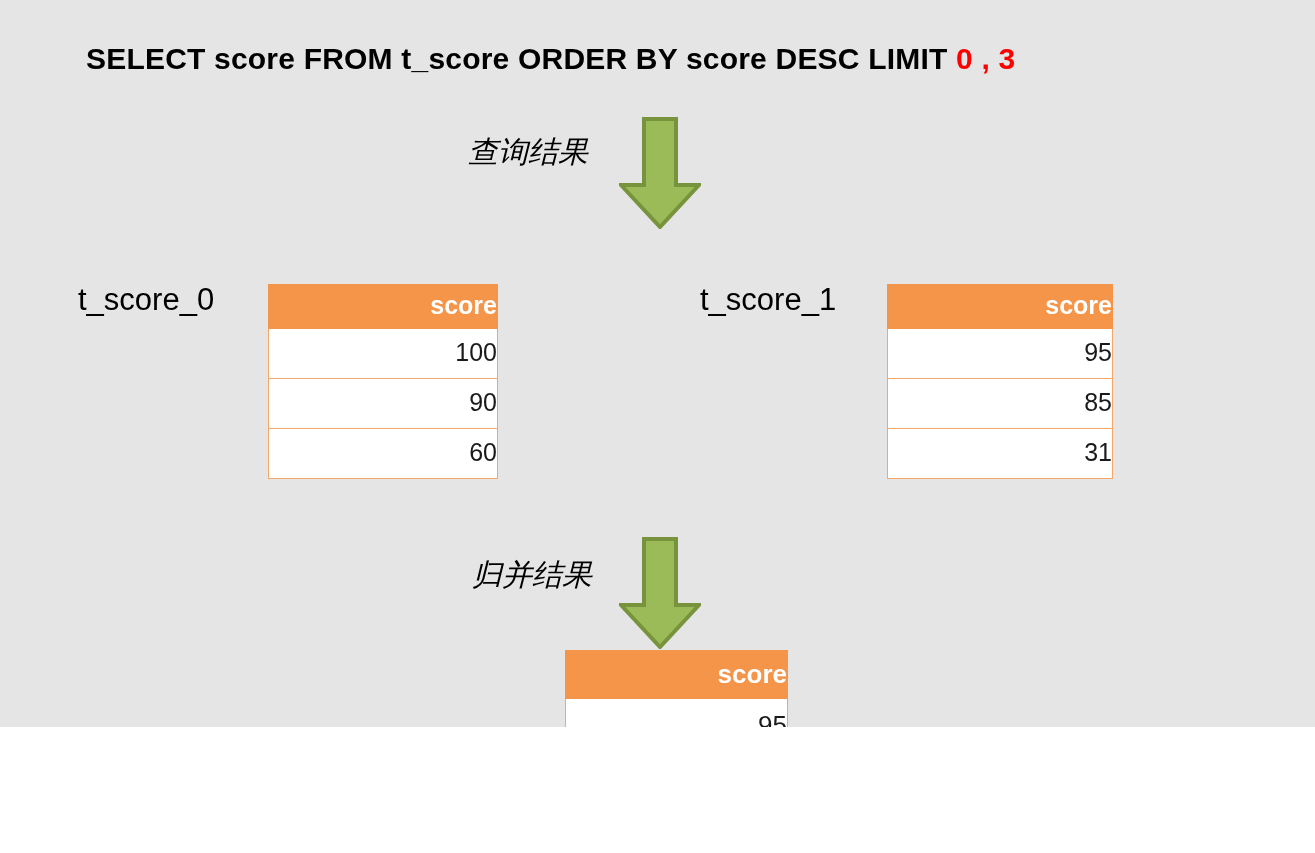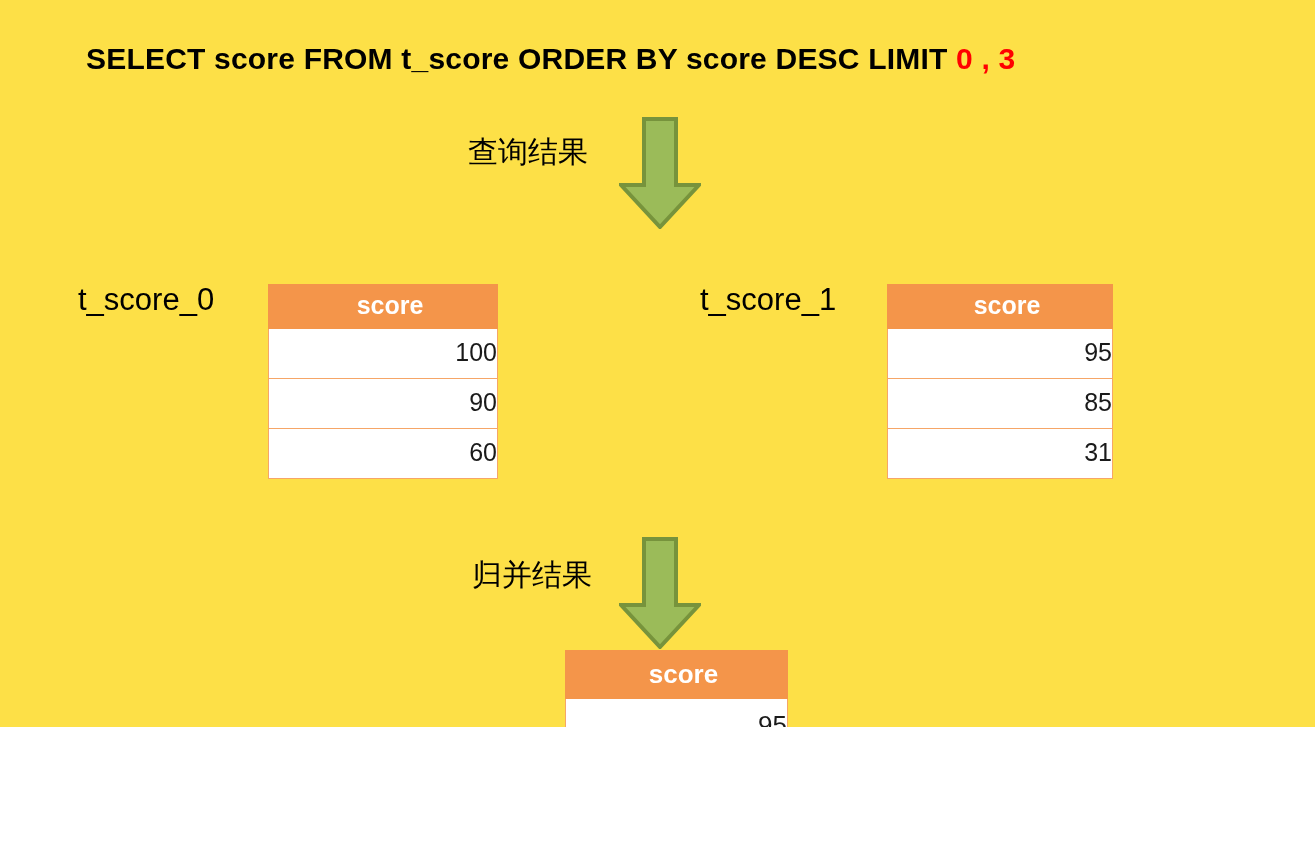--- a/index.html
+++ b/index.html
@@ -8,21 +8,21 @@
     background: #ffffff;
   }
   body {
     font-family: "Liberation Sans", "DejaVu Sans", sans-serif;
     color: #000000;
   }
   #canvas {
     position: relative;
     width: 1315px;
     height: 727px;
-    background: #fde047;
+    background: #e5e5e5;
     overflow: hidden;
   }
 
   
   .sql-title {
     position: absolute;
     left: 86px;
     top: 42px;
     font-size: 30px;
     font-weight: bold;
@@ -35,20 +35,21 @@
   }
 
   
   .flow-label {
     position: absolute;
     font-size: 30px;
     font-weight: normal;
     white-space: nowrap;
     color: #000000;
     font-family: "DejaVu Sans", "Liberation Sans", sans-serif;
+    font-style: italic;
   }
   .flow-label-1 { left: 468px; top: 132px; }
   .flow-label-2 { left: 472px; top: 555px; }
 
   
   .arrow {
     position: absolute;
     width: 82px;
     height: 112px;
   }
@@ -72,21 +73,21 @@
     position: absolute;
     border-collapse: collapse;
     background: #ffffff;
   }
   .sql-table .hdr {
     background: #f4954a;
     color: #ffffff;
     font-weight: bold;
     font-size: 25px;
     padding: 6px 0 8px 14px;
-    text-align: center;
+    text-align: right;
     border: 1px solid #f4954a;
     height: 38px;
     box-sizing: border-box;
   }
   .sql-table .cell {
     background: #ffffff;
     color: #1a1a1a;
     font-weight: normal;
     font-size: 25px;
     padding: 4px 0 6px 20px;

